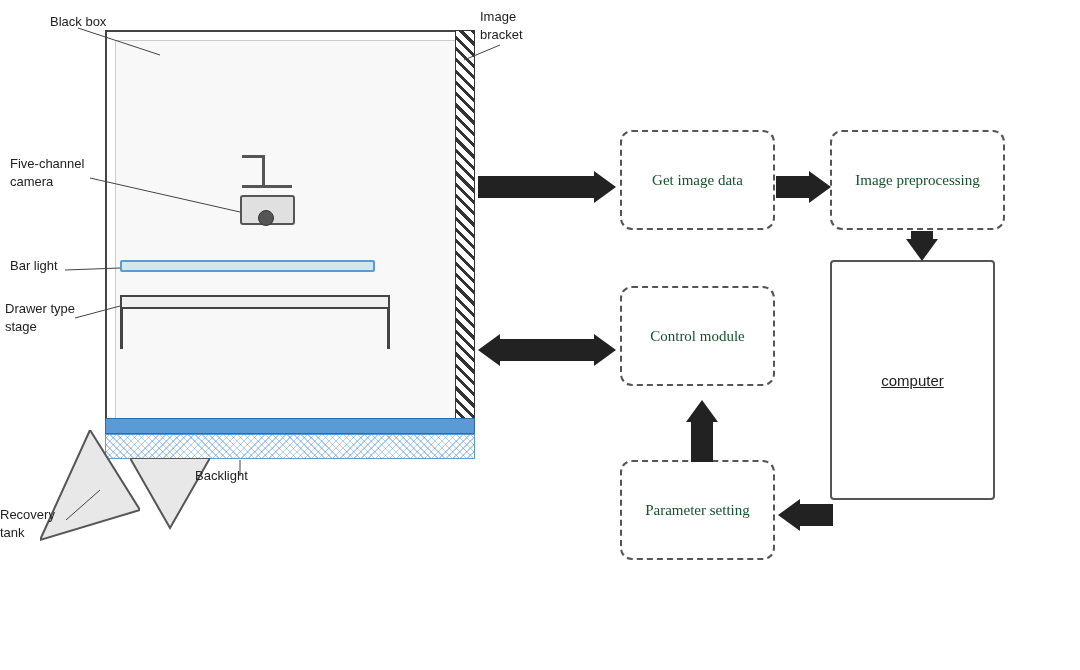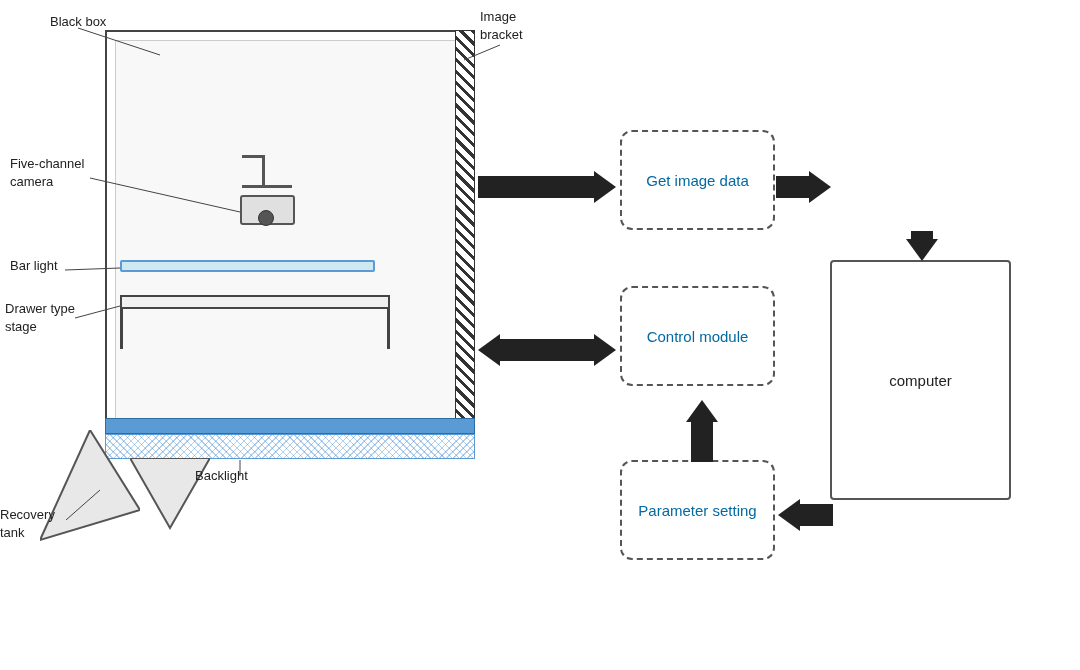--- a/index.html
+++ b/index.html
@@ -27,22 +27,23 @@
     
     .dashed-box {
       position: absolute;
       border: 2px dashed #555;
       border-radius: 12px;
       display: flex;
       align-items: center;
       justify-content: center;
       text-align: center;
       font-size: 15px;
-      color: #0369a1;
+      color: #14532d;
       background: #fff;
+      font-family: Liberation Serif, serif;
     }
     
     .solid-box {
       position: absolute;
       border: 2px solid #555;
       border-radius: 4px;
       display: flex;
       align-items: center;
       justify-content: center;
       text-align: center;
@@ -243,27 +244,31 @@
     <svg width="80" height="80" viewBox="0 0 80 80">
       <polygon points="0,0 80,0 40,70" fill="#e8e8e8" stroke="#555" stroke-width="2"></polygon>
     </svg>
   </div>
 
   <div class="dashed-box" style="left:620px;top:130px;width:155px;height:100px;">
     <span>Get image
 data</span>
   </div>
 
+  <div class="dashed-box" style="left:830px;top:130px;width:175px;height:100px;">
+    <span>Image
+preprocessing</span>
+  </div>
 
   <div class="dashed-box" style="left:620px;top:286px;width:155px;height:100px;">
     <span>Control
 module</span>
   </div>
 
-  <div class="solid-box" style="left:830px;top:260px;width:181px;height:240px;">
+  <div class="solid-box" style="left:830px;top:260px;width:165px;height:240px;text-decoration:underline;">
     <span>computer</span>
   </div>
 
   <div class="dashed-box" style="left:620px;top:460px;width:155px;height:100px;">
     <span>Parameter
 setting</span>
   </div>
 
   <div class="arrow-right" style="left:478px;top:171px;width:138px;">
     <div class="shaft" style="width:116px;"></div>

